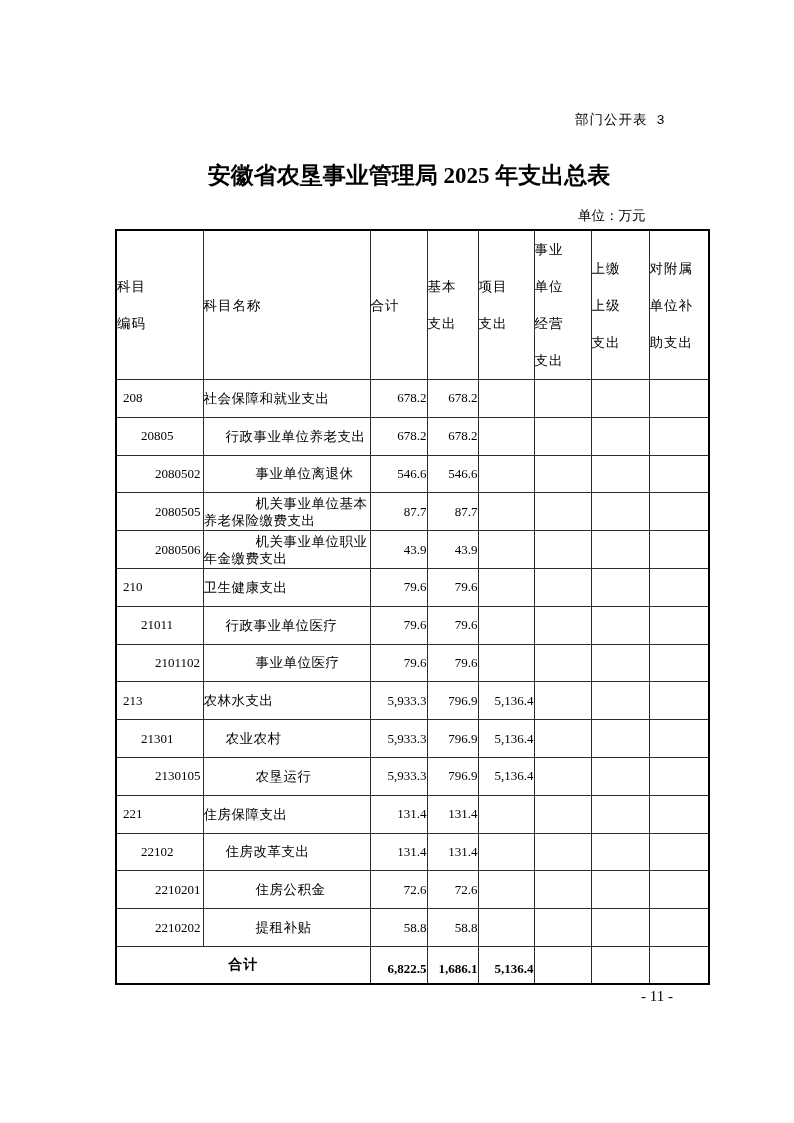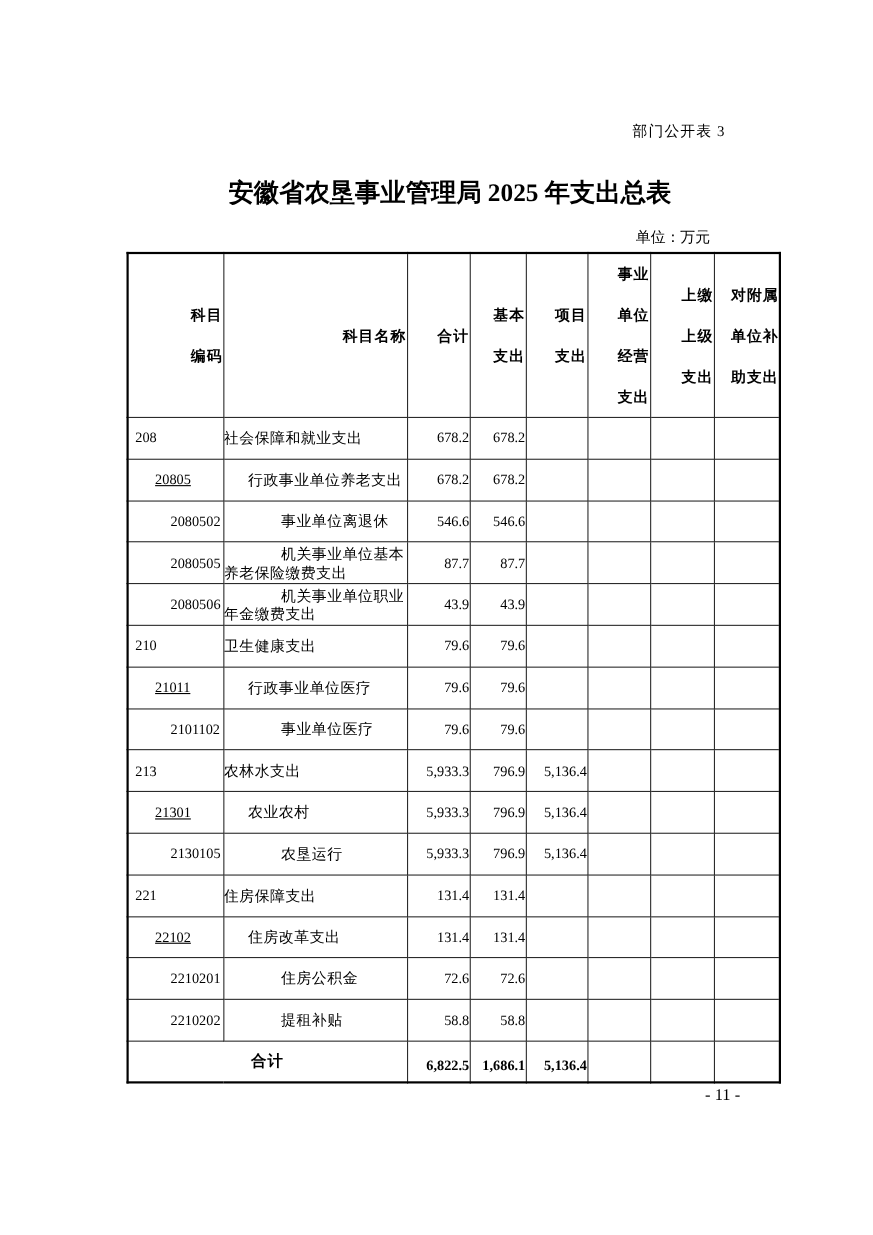--- a/index.html
+++ b/index.html
@@ -11,20 +11,21 @@
     font-family: "Liberation Serif", "DejaVu Serif", serif;
     color: #000000;
     overflow: hidden;
   }
   .corner-label {
     position: absolute;
     top: 111px;
     left: 575px;
     font-size: 13.5px;
     letter-spacing: 1px;
+    font-family: Liberation Mono, monospace;
   }
   .doc-title {
     position: absolute;
     top: 148px;
     left: 0;
     width: 100%;
     margin: 12px;
     text-align: center;
     font-size: 23px;
     font-weight: bold;
@@ -45,35 +46,35 @@
     border: 2.5px solid #000;
   }
   table.budget th, table.budget td {
     border: 1px solid #2b2b2b;
     padding: 0;
     overflow: hidden;
   }
   thead tr { height: 149px; }
   table.budget th {
     font-size: 13.5px;
-    font-weight: bold;
-    text-align: right;
+    font-weight: normal;
+    text-align: left;
     vertical-align: middle;
     white-space: pre-line;
     line-height: 37px;
     letter-spacing: 1px;
   }
   tbody tr { height: 37.8px; }
   td.code {
     font-size: 13px;
     text-align: left;
     vertical-align: middle;
   }
   td.code.l1 { padding-left: 6px; }
-  td.code.l2 { padding-left: 24px; text-decoration: underline; }
+  td.code.l2 { padding-left: 24px; }
   td.code.l3 { padding-left: 38px; }
   td.name {
     font-size: 13.5px;
     text-align: left;
     vertical-align: middle;
     line-height: 17px;
     letter-spacing: 0.5px;
     padding-left: 5px;
     padding-right: 2px;
   }

